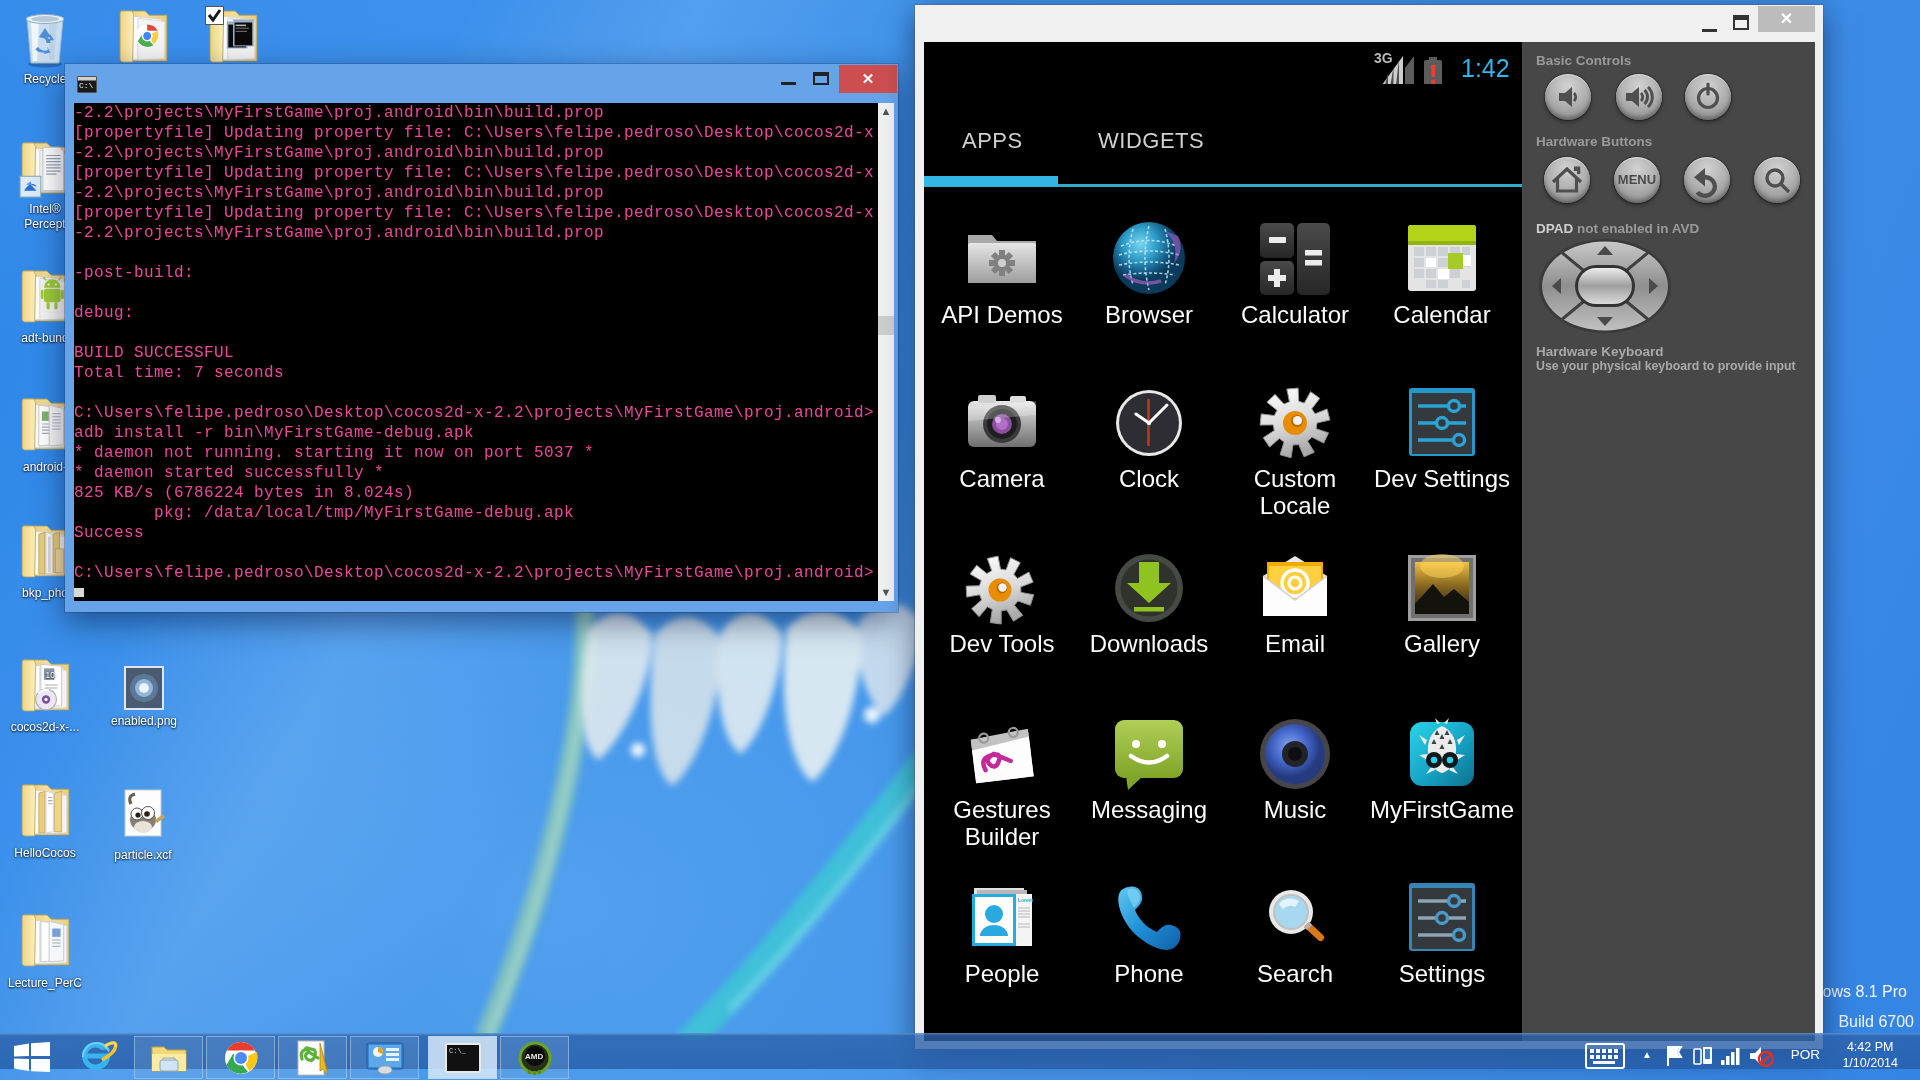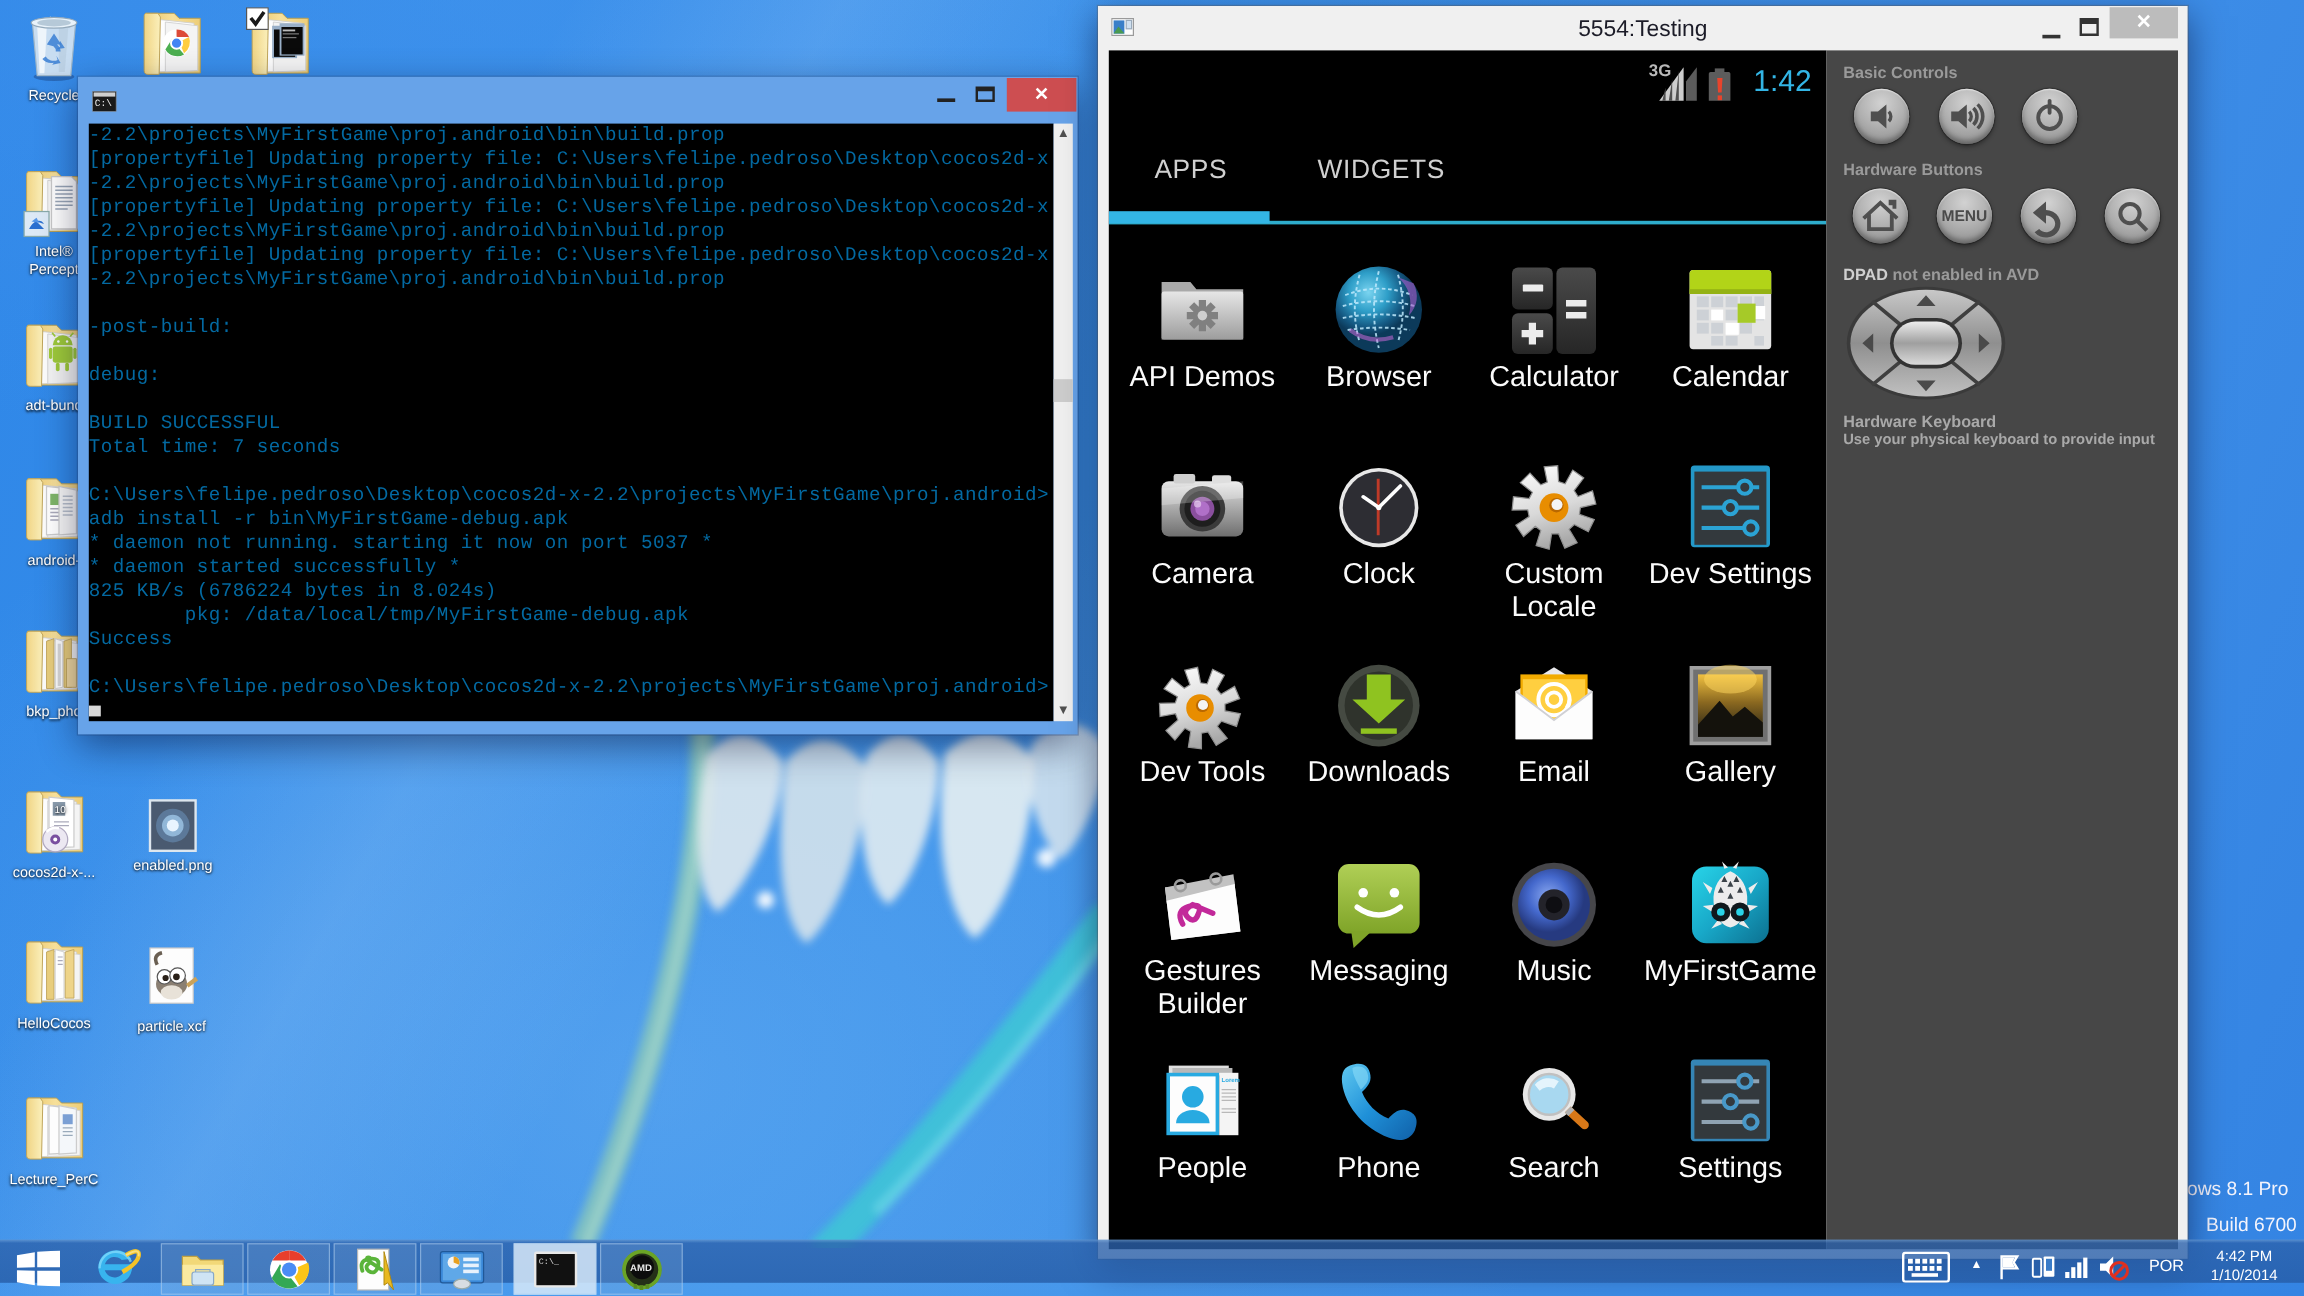--- a/index.html
+++ b/index.html
@@ -30,21 +30,21 @@
 
 
 #cmd { position:absolute; left:65px; top:64px; width:833px; height:548px;
   background:#67a3e9; box-shadow:0 10px 30px rgba(0,0,30,0.45), 0 0 0 1px rgba(40,80,140,0.35); }
 #cmdtitle { position:absolute; left:0; top:0; right:0; height:39px; color:#151515; font-size:16px; }
 #cmdtitle .t { position:absolute; left:0; right:0; top:11px; text-align:center; }
 #cmdmin { position:absolute; left:716px; top:18px; width:15px; height:3px; background:#222; }
 #cmdmax { position:absolute; left:748px; top:8px; width:16px; height:13px; border:2px solid #222; border-top-width:4px; }
 #cmdclose { position:absolute; left:774px; top:1px; width:58px; height:28px; background:#cd4e51; color:#fff; text-align:center; font-size:15px; line-height:27px; font-weight:bold;}
 #cmdbody { position:absolute; left:9px; top:39px; width:804px; height:498px; background:#000;
-  color:#0369a1; font-family:"Liberation Mono",monospace; font-size:16px; letter-spacing:0.4px; line-height:20px; white-space:pre; overflow:hidden; }
+  color:#ec4899; font-family:"Liberation Mono",monospace; font-size:16px; letter-spacing:0.4px; line-height:20px; white-space:pre; overflow:hidden; }
 #cmdsb { position:absolute; left:813px; top:39px; width:16px; height:498px; background:#f0f0f0; }
 #cmdsb .up, #cmdsb .dn { position:absolute; left:0; width:16px; height:17px; color:#505050; font-size:11px; text-align:center; line-height:17px; }
 #cmdsb .up { top:0; } #cmdsb .dn { bottom:0; }
 #cmdsb .thumb { position:absolute; left:0; top:213px; width:16px; height:19px; background:#cdcdcd; }
 .cursorblk { display:inline-block; width:10px; height:9px; background:#d9d9d9; vertical-align:baseline; }
 
 
 #emu { position:absolute; left:915px; top:5px; width:908px; height:1044px; background:#f0f0f0;
   box-shadow:0 8px 28px rgba(0,0,30,0.5), 0 0 0 1px rgba(100,100,100,0.4); }
 #emutitle { position:absolute; left:0; top:0; right:0; height:37px; color:#1c1c28; font-size:19px; }
@@ -347,29 +347,20 @@
 C:\Users\felipe.pedroso\Desktop\cocos2d-x-2.2\projects\MyFirstGame\proj.android&gt;
 <span class="cursorblk"></span></div>
     <div id="cmdsb">
         <div class="up">▲</div>
         <div class="thumb"></div>
         <div class="dn">▼</div>
       </div>
   </div>
 
   <div id="emu">
-    <div id="emutitle">
-        <span class="t">5554:Testing</span>
-      <svg class="abs" style="left:11px; top:10px;" width="19" height="15" viewBox="0 0 19 15">
-        <rect x="0.5" y="0.5" width="18" height="14" fill="#fdfdfd" stroke="#9a9a9a"></rect>
-        <rect x="2" y="2" width="9" height="11" fill="#3a7fc8"></rect>
-        <path d="M2 13 L6 7 L11 13 Z" fill="#4a9a50"></path>
-        <rect x="12.5" y="2" width="4.5" height="7" fill="#cfe0f0" stroke="#9ab"></rect>
-      </svg>
-      </div>
     <div id="emumin"></div>
       <div id="emumax"></div>
       <div id="emuclose">✕</div>
     <div id="screen">
       <div id="astatus">
         <svg class="abs" style="left:450px; top:6px;" width="78" height="36" viewBox="0 0 78 36">
           <text x="0" y="15" font-size="14" font-weight="bold" fill="#b9b9b9" font-family="Liberation Sans">3G</text>
           <path d="M8 37 L29 37 L29 8 Z" fill="#cdcdcd"></path>
           <path d="M11 37 l3 0 0 -12 z M16.5 37 l3 0 0 -19 z M22 37 l3 0 0 -26 z" fill="#4f4f4f"></path>
           <path d="M31 37 L40 37 L40 8 L31 20 Z" fill="#5c5c5c"></path>

